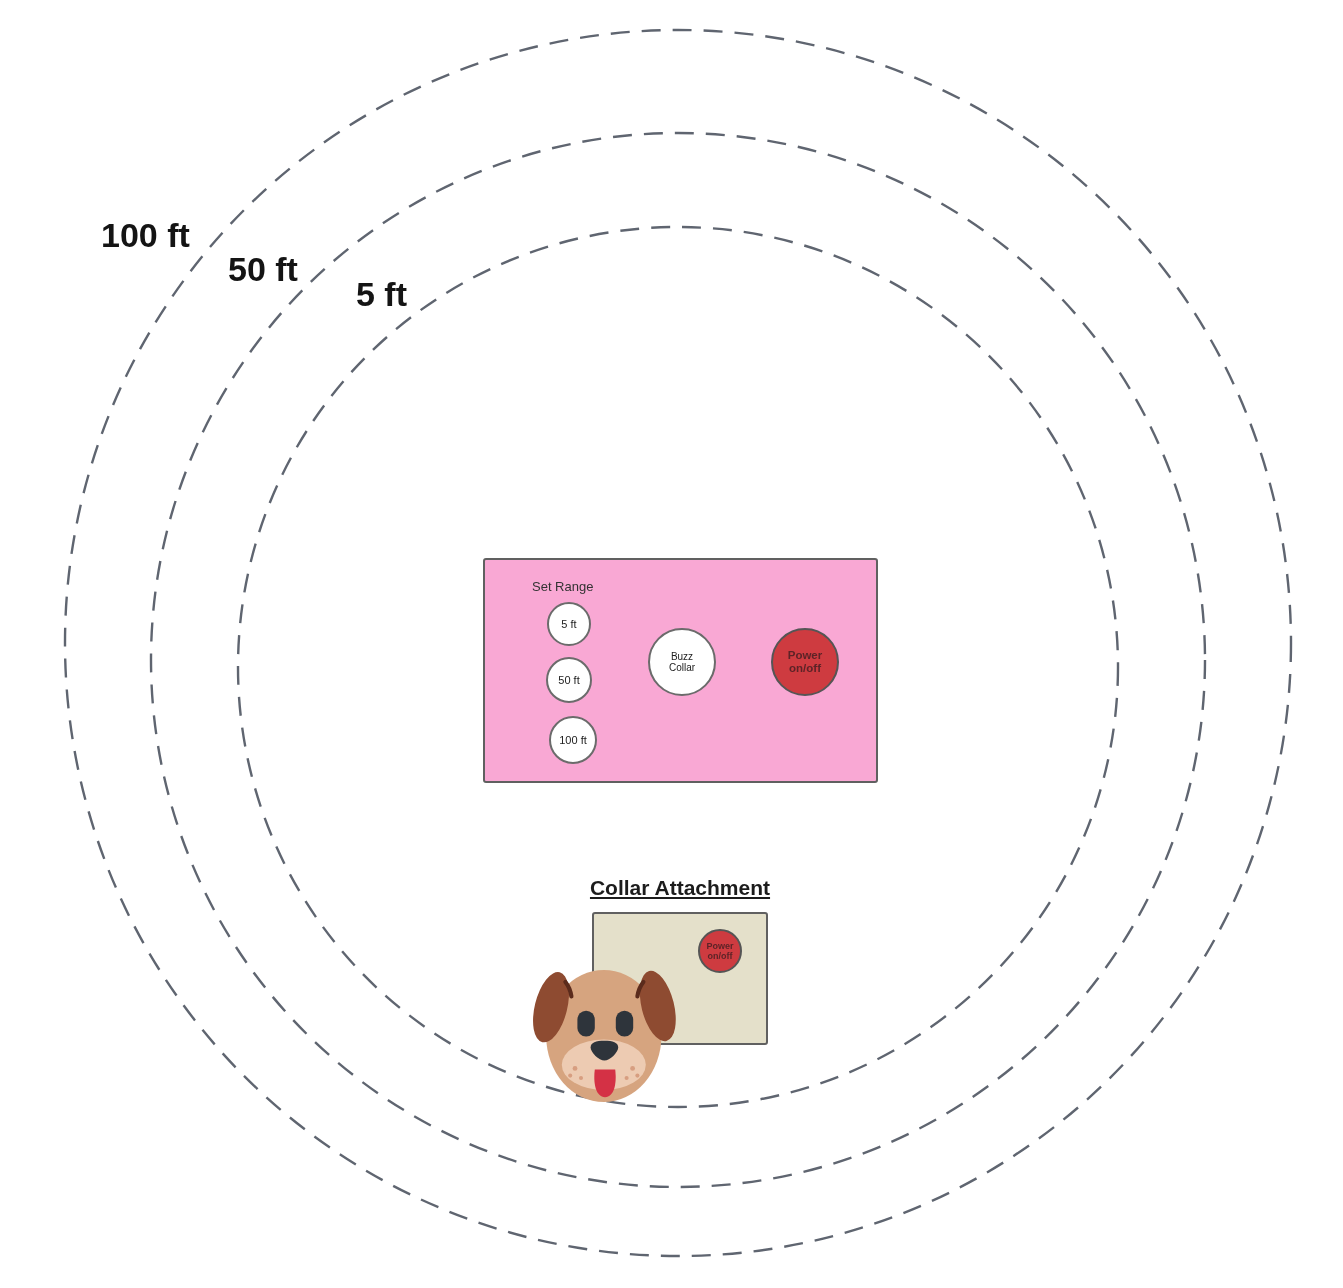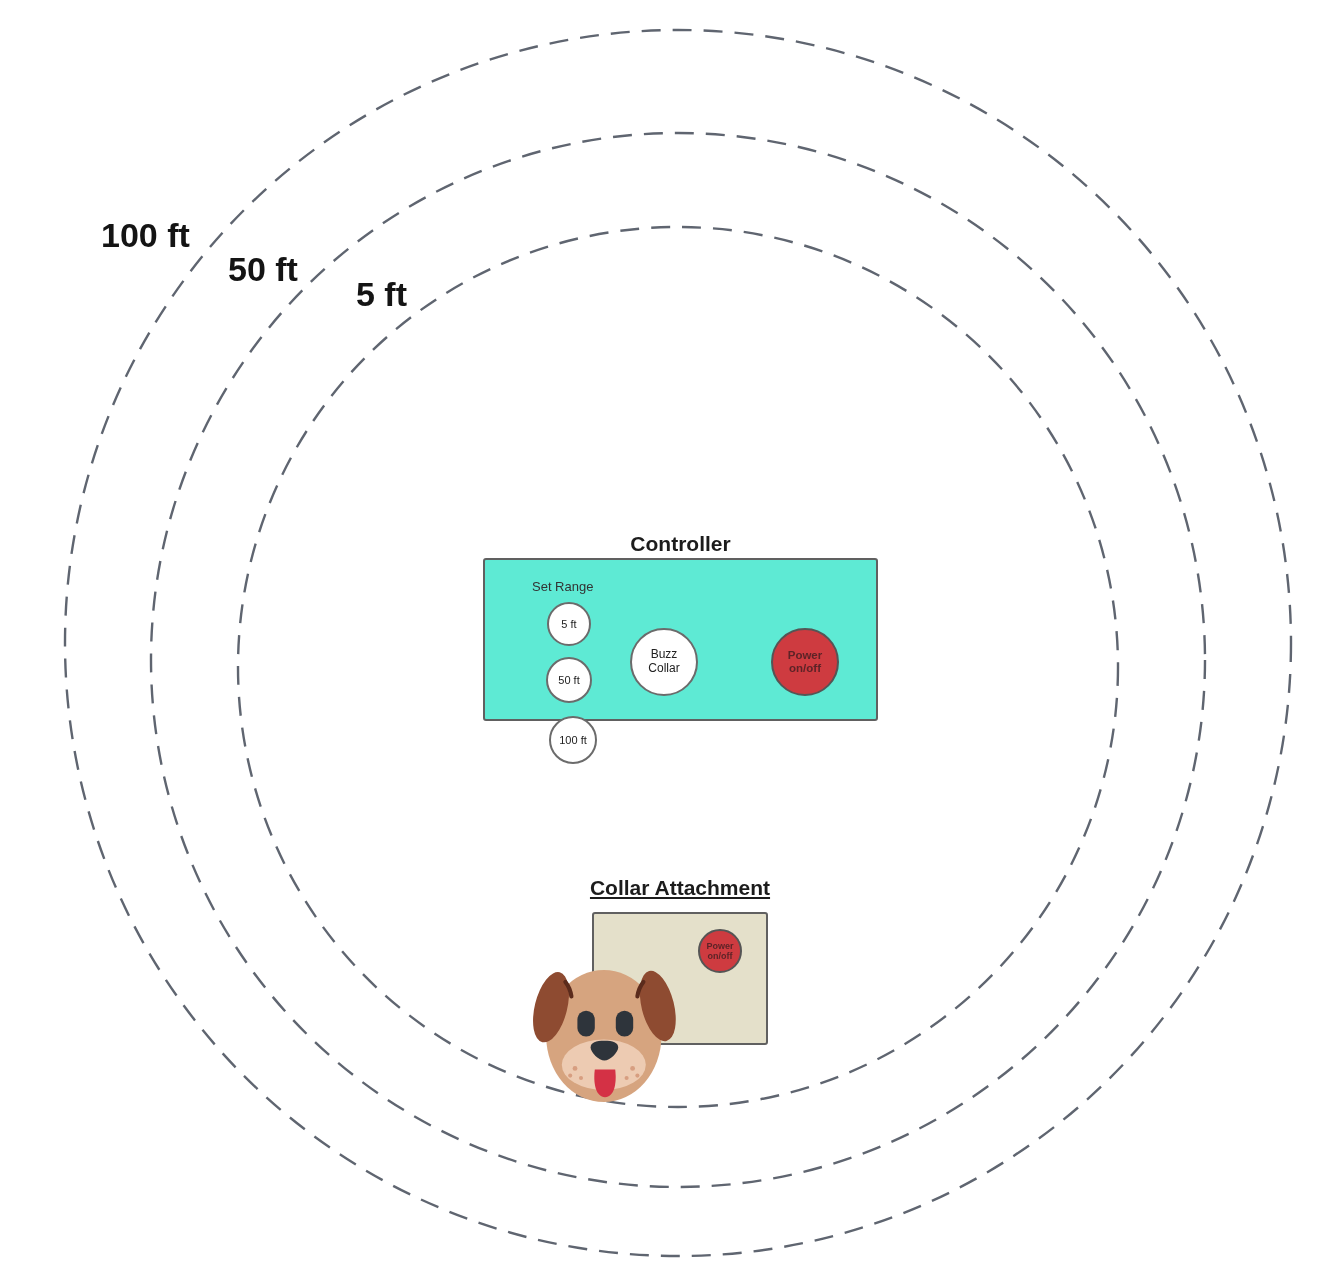--- a/index.html
+++ b/index.html
@@ -46,22 +46,22 @@
   .collar-title { left: 580px; top: 876px; width: 200px; text-decoration: underline; }
 
   .panel {
     position: absolute;
     box-sizing: border-box;
     border: 2px solid #606060;
     border-radius: 3px;
   }
   .ctrl-box {
     left: 483px; top: 558px;
-    width: 395px; height: 163px;
-    background: #5eead4;
+    width: 395px; height: 225px;
+    background: #f9a8d4;
   }
   .collar-box {
     left: 592px; top: 912px;
     width: 176px; height: 133px;
     background: #e4e0ca;
   }
   .set-range {
     position: absolute;
     left: 47px; top: 19px;
     font-size: 13px;
@@ -80,23 +80,23 @@
     color: #222222;
     font-family: "Liberation Sans", sans-serif;
     line-height: 1.15;
     padding: 0;
     cursor: pointer;
   }
   .btn-5   { left: 62px;  top: 42px;  width: 44px; height: 44px; font-size: 11px; }
   .btn-50  { left: 61px;  top: 97px;  width: 46px; height: 46px; font-size: 11px; }
   .btn-100 { left: 64px;  top: 156px; width: 48px; height: 48px; font-size: 11px; }
   .btn-buzz {
-    left: 145px; top: 68px;
+    left: 163px; top: 68px;
     width: 68px; height: 68px;
-    font-size: 12px;
+    font-size: 10px;
     padding: 0 11px;
   }
   .btn-power {
     left: 286px; top: 68px;
     width: 68px; height: 68px;
     font-size: 11.5px;
     padding: 0 10px;
     background: #ce3b40;
     border-color: #555555;
     color: #5d2327;
@@ -126,21 +126,20 @@
   <svg class="rings-svg" viewBox="0 0 1343 1288">
     <circle class="ring" cx="678" cy="643" r="613"></circle>
     <circle class="ring" cx="678" cy="660" r="527"></circle>
     <circle class="ring" cx="678" cy="667" r="440"></circle>
   </svg>
 
   <div class="ring-label label-100">100 ft</div>
   <div class="ring-label label-50">50 ft</div>
   <div class="ring-label label-5">5 ft</div>
 
-  <div class="panel-title ctrl-title">Controller</div>
   <div class="panel ctrl-box">
     <div class="set-range">Set Range</div>
     <button class="circle-btn btn-5">5 ft</button>
     <button class="circle-btn btn-50">50 ft</button>
     <button class="circle-btn btn-100">100 ft</button>
     <button class="circle-btn btn-buzz">Buzz Collar</button>
     <button class="circle-btn btn-power">Power on/off</button>
   </div>
 
   <div class="panel-title collar-title">Collar Attachment</div>

